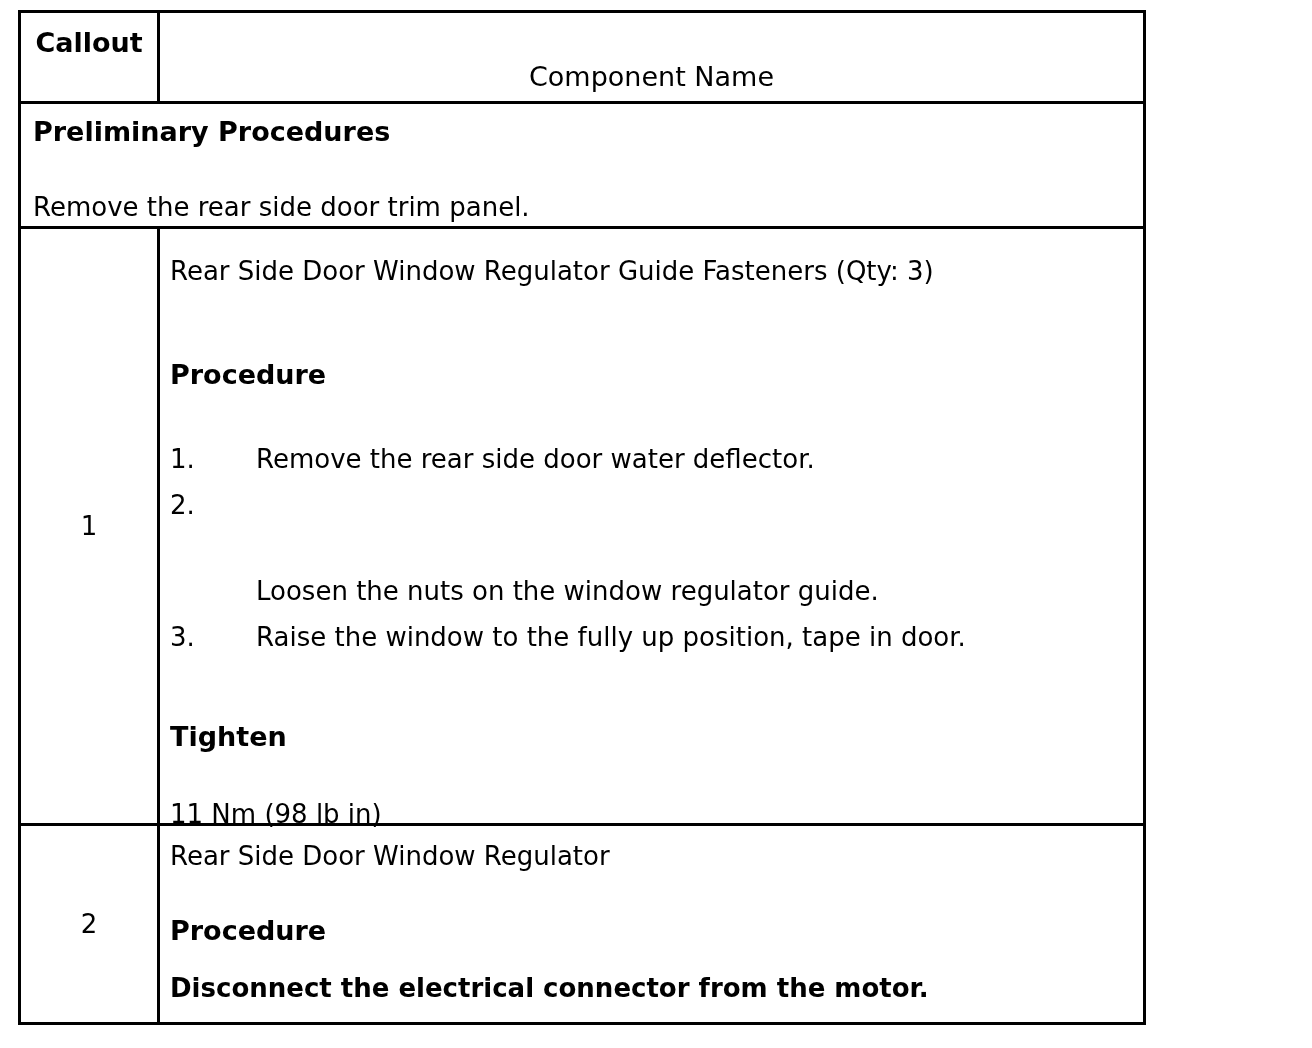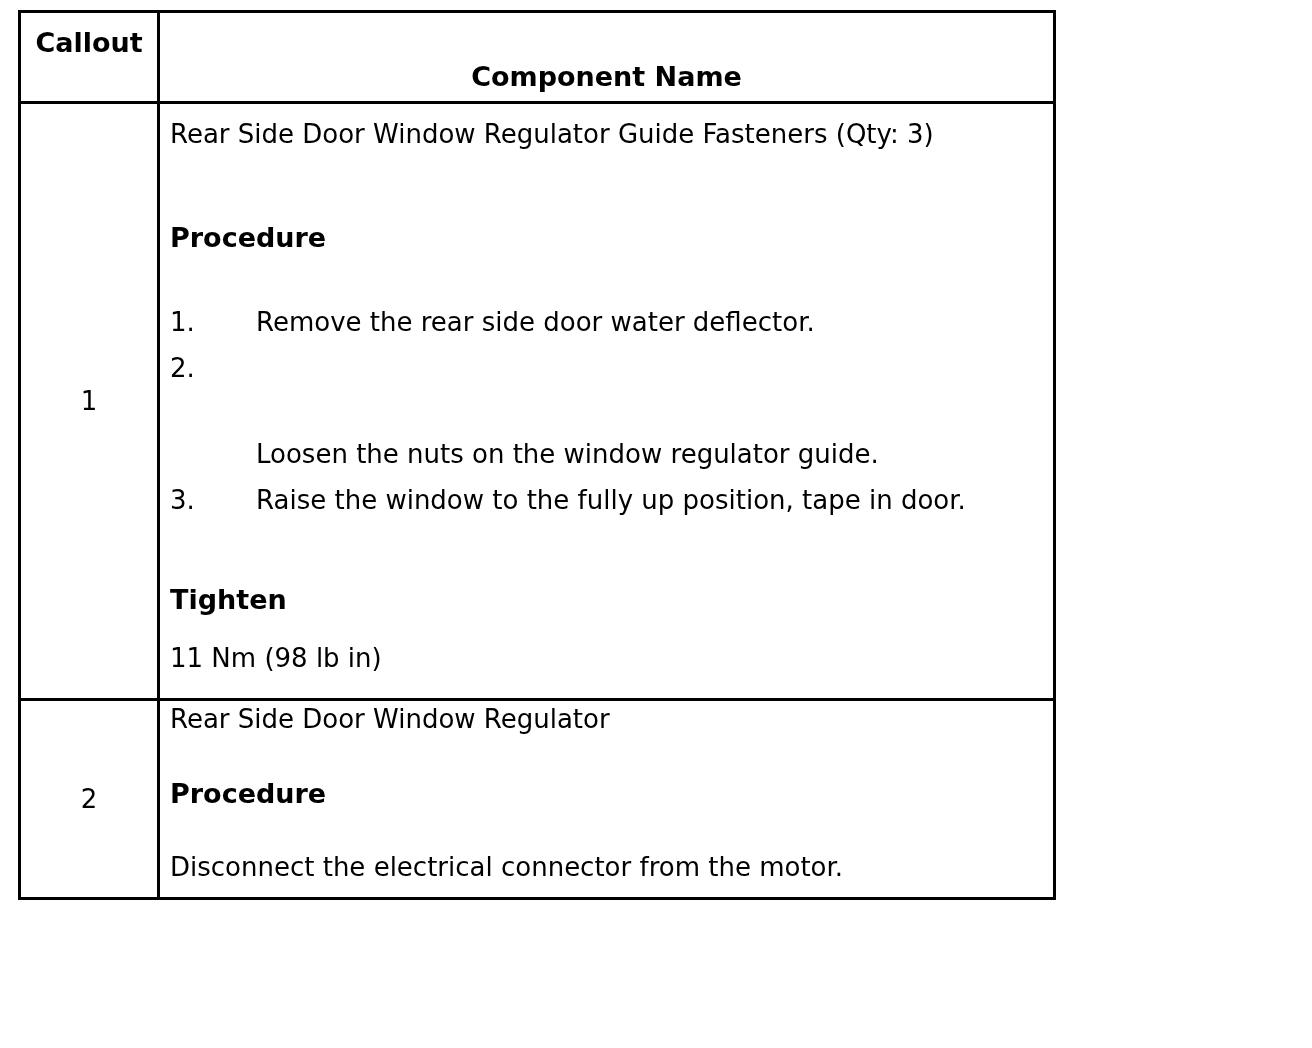--- a/index.html
+++ b/index.html
@@ -7,21 +7,21 @@
     width: 1312px; height: 1048px;
     background: #ffffff;
     color: #000000;
     font-family: "DejaVu Sans", "Liberation Sans", sans-serif;
     font-size: 26px;
     line-height: 32px;
   }
   .doc-table {
     position: absolute;
     left: 18px; top: 10px;
-    width: 1038px;
+    width: 1128px;
     border: 3px solid #000;
     background: #fff;
   }
   .t-row { border-bottom: 3px solid #000; }
   .t-row.last { border-bottom: none; }
   .flex-row { display: flex; align-items: stretch; }
   .callout-col {
     width: 139px;
     flex: none;
     border-right: 3px solid #000;
@@ -31,69 +31,73 @@
   
   .header-row { height: 91px; }
   .header-callout {
     display: flex; justify-content: center; align-items: flex-start;
     padding-top: 14px;
     font-weight: bold; font-size: 27px;
   }
   .header-component {
     display: flex; justify-content: center; align-items: flex-end;
     padding-bottom: 8px;
-    font-weight: bold; font-size: 27px;
+    font-weight: normal; font-size: 27px;
   }
 
   
   .prelim-row { height: 125px; padding: 12px 14px 0 12px; }
   .prelim-title { font-weight: bold; font-size: 27px; }
   .prelim-text { margin-top: 43px; }
 
   
   .body-row-1 .flex-row { height: 594px; }
   .body-row-2 .flex-row { height: 196px; }
   .callout-cell {
     display: flex; align-items: center; justify-content: center;
   }
-  .content-cell { padding: 0 14px 0 10px; }
+  .content-cell { padding: 12px 14px 0 10px; }
 
   .component-name { margin-top: 14px; }
   .procedure-label { font-weight: bold; font-size: 27px; margin-top: 72px; }
 
   .steps { margin-top: 52px; }
   .step { display: flex; }
   .step + .step { margin-top: 14px; }
   .step-num { width: 86px; flex: none; }
   .step-text { flex: 1 1 auto; max-width: 905px; }
   .loosen-note { margin-top: 54px; margin-left: 86px; }
   .step-after-note { margin-top: 14px; }
 
   .tighten-label { font-weight: bold; font-size: 27px; margin-top: 68px; }
-  .tighten-value { margin-top: 26px; }
+  .tighten-value { margin-top: 45px; }
 
   
   .r2-component { margin-top: 2px; }
   .r2-procedure-label { font-weight: bold; font-size: 27px; margin-top: 43px; }
-  .r2-text { margin-top: 41px; }
+  .r2-text { margin-top: 25px; font-weight: bold; }
 </style>
 </head>
 <body>
 
 <div class="doc-table">
 
   <div class="t-row header-row flex-row">
     <div class="callout-col header-callout">
       <span>Callout</span>
     </div>
     <div class="content-col header-component">
       <span>Component Name</span>
     </div>
   </div>
 
+  <div class="t-row prelim-row">
+    <div class="prelim-title">Preliminary Procedures</div>
+    <div class="prelim-text">Remove the rear side door trim panel.</div>
+  </div>
 
   <div class="t-row body-row-1">
     <div class="flex-row">
       <div class="callout-col callout-cell">
         <span>1</span>
       </div>
       <div class="content-col content-cell">
         <div class="component-name">Rear Side Door Window Regulator Guide Fasteners (Qty: 3)</div>
         <div class="procedure-label">Procedure</div>
         <div class="steps">

